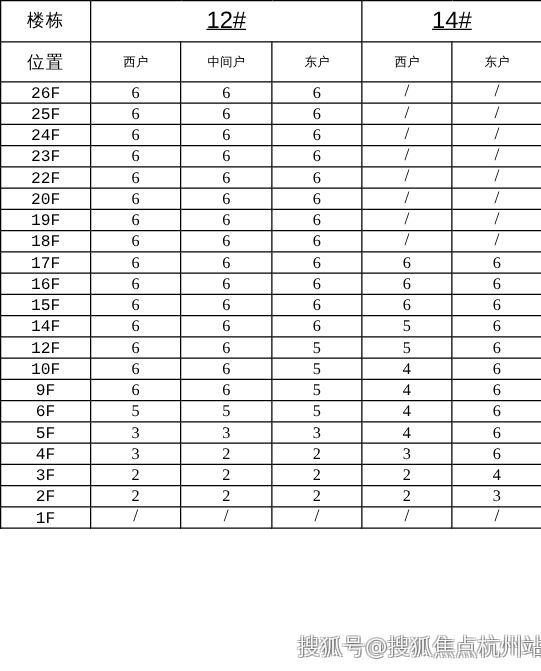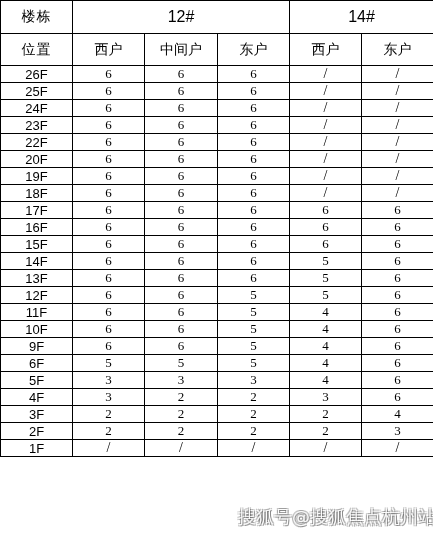--- a/index.html
+++ b/index.html
@@ -42,28 +42,29 @@
 
   tr.header-row-1 { height: 33px; }
   tr.header-row-2 { height: 32px; }
   tr.data-row     { height: 17px; }
 
   .hdr-building, .hdr-position {
     font-size: 14px;
     letter-spacing: 1px;
   }
   .hdr-bldg-num {
-    font-size: 16px;
+    font-size: 19px;
+    text-decoration: underline;
   }
   .hdr-sub {
-    font-size: 14px;
+    font-size: 10px;
   }
   .floor-label {
     font-size: 13px;
-    font-family: Liberation Sans, sans-serif;
+    font-family: Liberation Mono, monospace;
   }
   .cell-val {
     font-size: 13px;
     font-family: "Liberation Serif", "DejaVu Serif", serif;
   }
   .slash {
     font-size: 14px;
     font-family: "Liberation Serif", "DejaVu Serif", serif;
   }
 
@@ -209,41 +210,25 @@
       </tr>
       <tr class="data-row">
         <td class="floor-label">14F</td>
         <td class="cell-val lvl-6">6</td>
         <td class="cell-val lvl-6">6</td>
         <td class="cell-val lvl-6">6</td>
         <td class="cell-val lvl-5">5</td>
         <td class="cell-val lvl-6">6</td>
       </tr>
       <tr class="data-row">
-        <td class="floor-label">13F</td>
-        <td class="cell-val lvl-6">6</td>
-        <td class="cell-val lvl-6">6</td>
-        <td class="cell-val lvl-6">6</td>
-        <td class="cell-val lvl-5">5</td>
-        <td class="cell-val lvl-6">6</td>
-      </tr>
-      <tr class="data-row">
         <td class="floor-label">12F</td>
         <td class="cell-val lvl-6">6</td>
         <td class="cell-val lvl-6">6</td>
         <td class="cell-val lvl-5">5</td>
         <td class="cell-val lvl-5">5</td>
-        <td class="cell-val lvl-6">6</td>
-      </tr>
-      <tr class="data-row">
-        <td class="floor-label">11F</td>
-        <td class="cell-val lvl-6">6</td>
-        <td class="cell-val lvl-6">6</td>
-        <td class="cell-val lvl-5">5</td>
-        <td class="cell-val lvl-4">4</td>
         <td class="cell-val lvl-6">6</td>
       </tr>
       <tr class="data-row">
         <td class="floor-label">10F</td>
         <td class="cell-val lvl-6">6</td>
         <td class="cell-val lvl-6">6</td>
         <td class="cell-val lvl-5">5</td>
         <td class="cell-val lvl-4">4</td>
         <td class="cell-val lvl-6">6</td>
       </tr>

